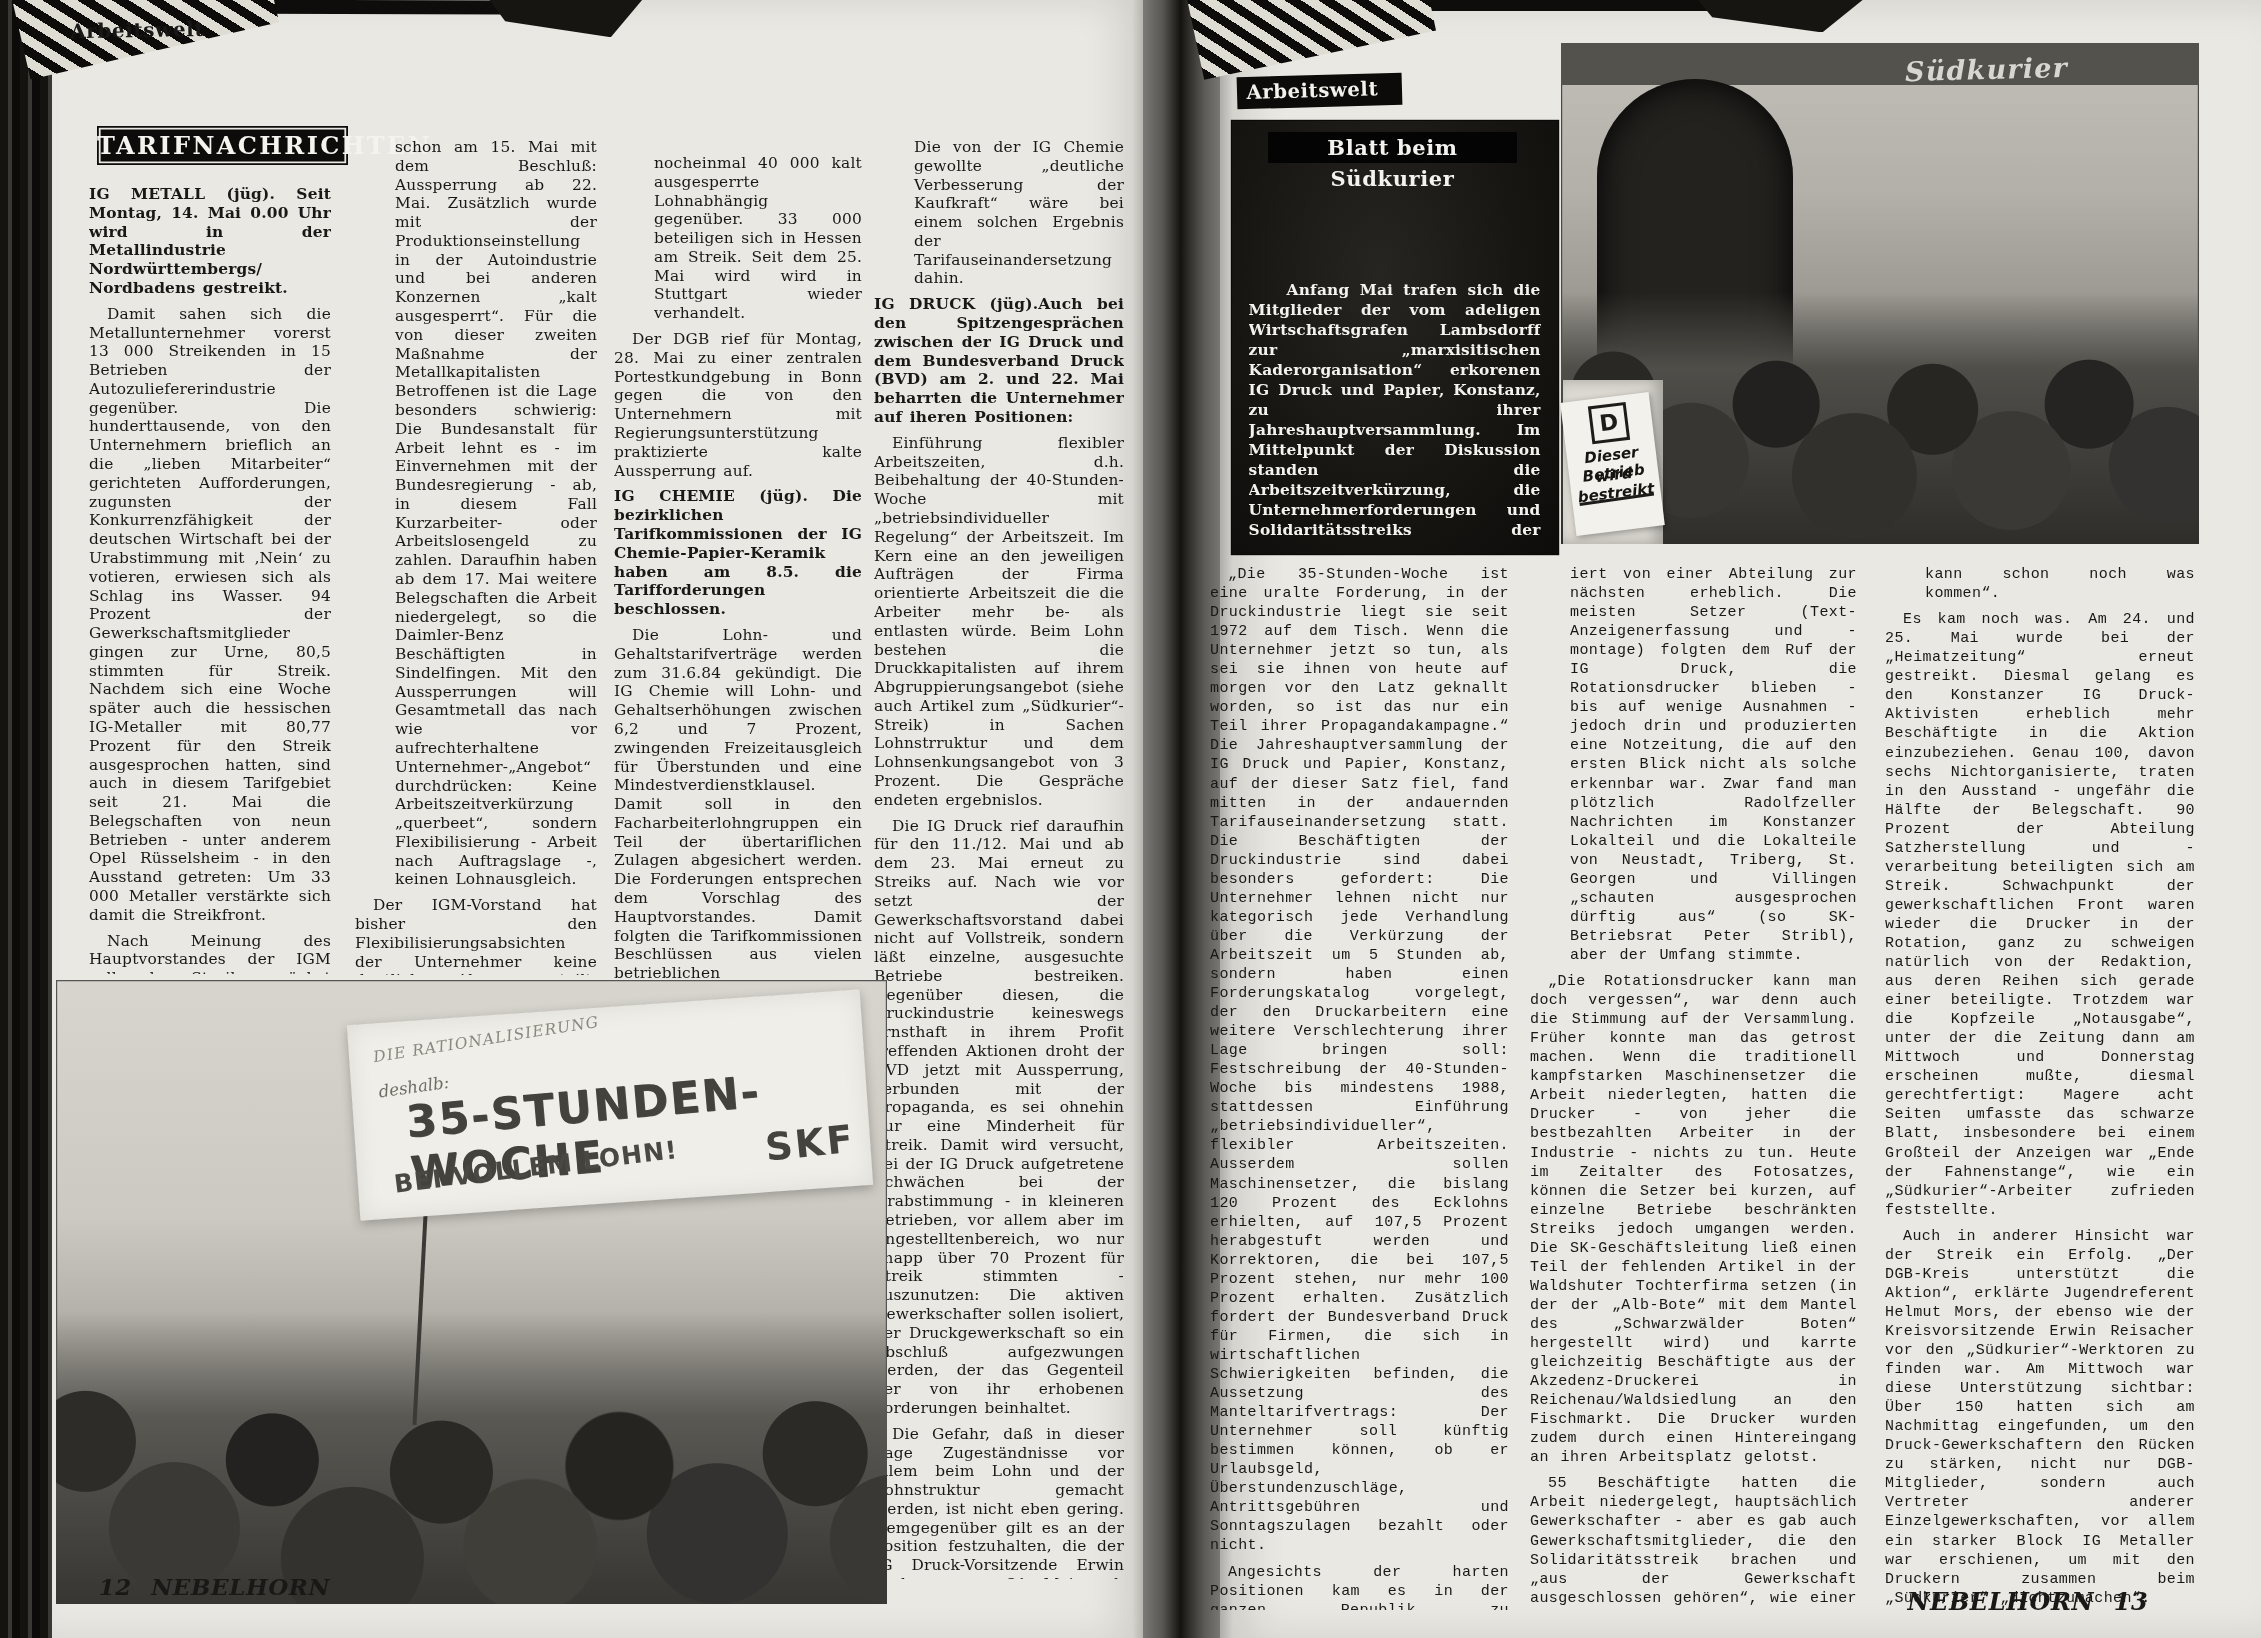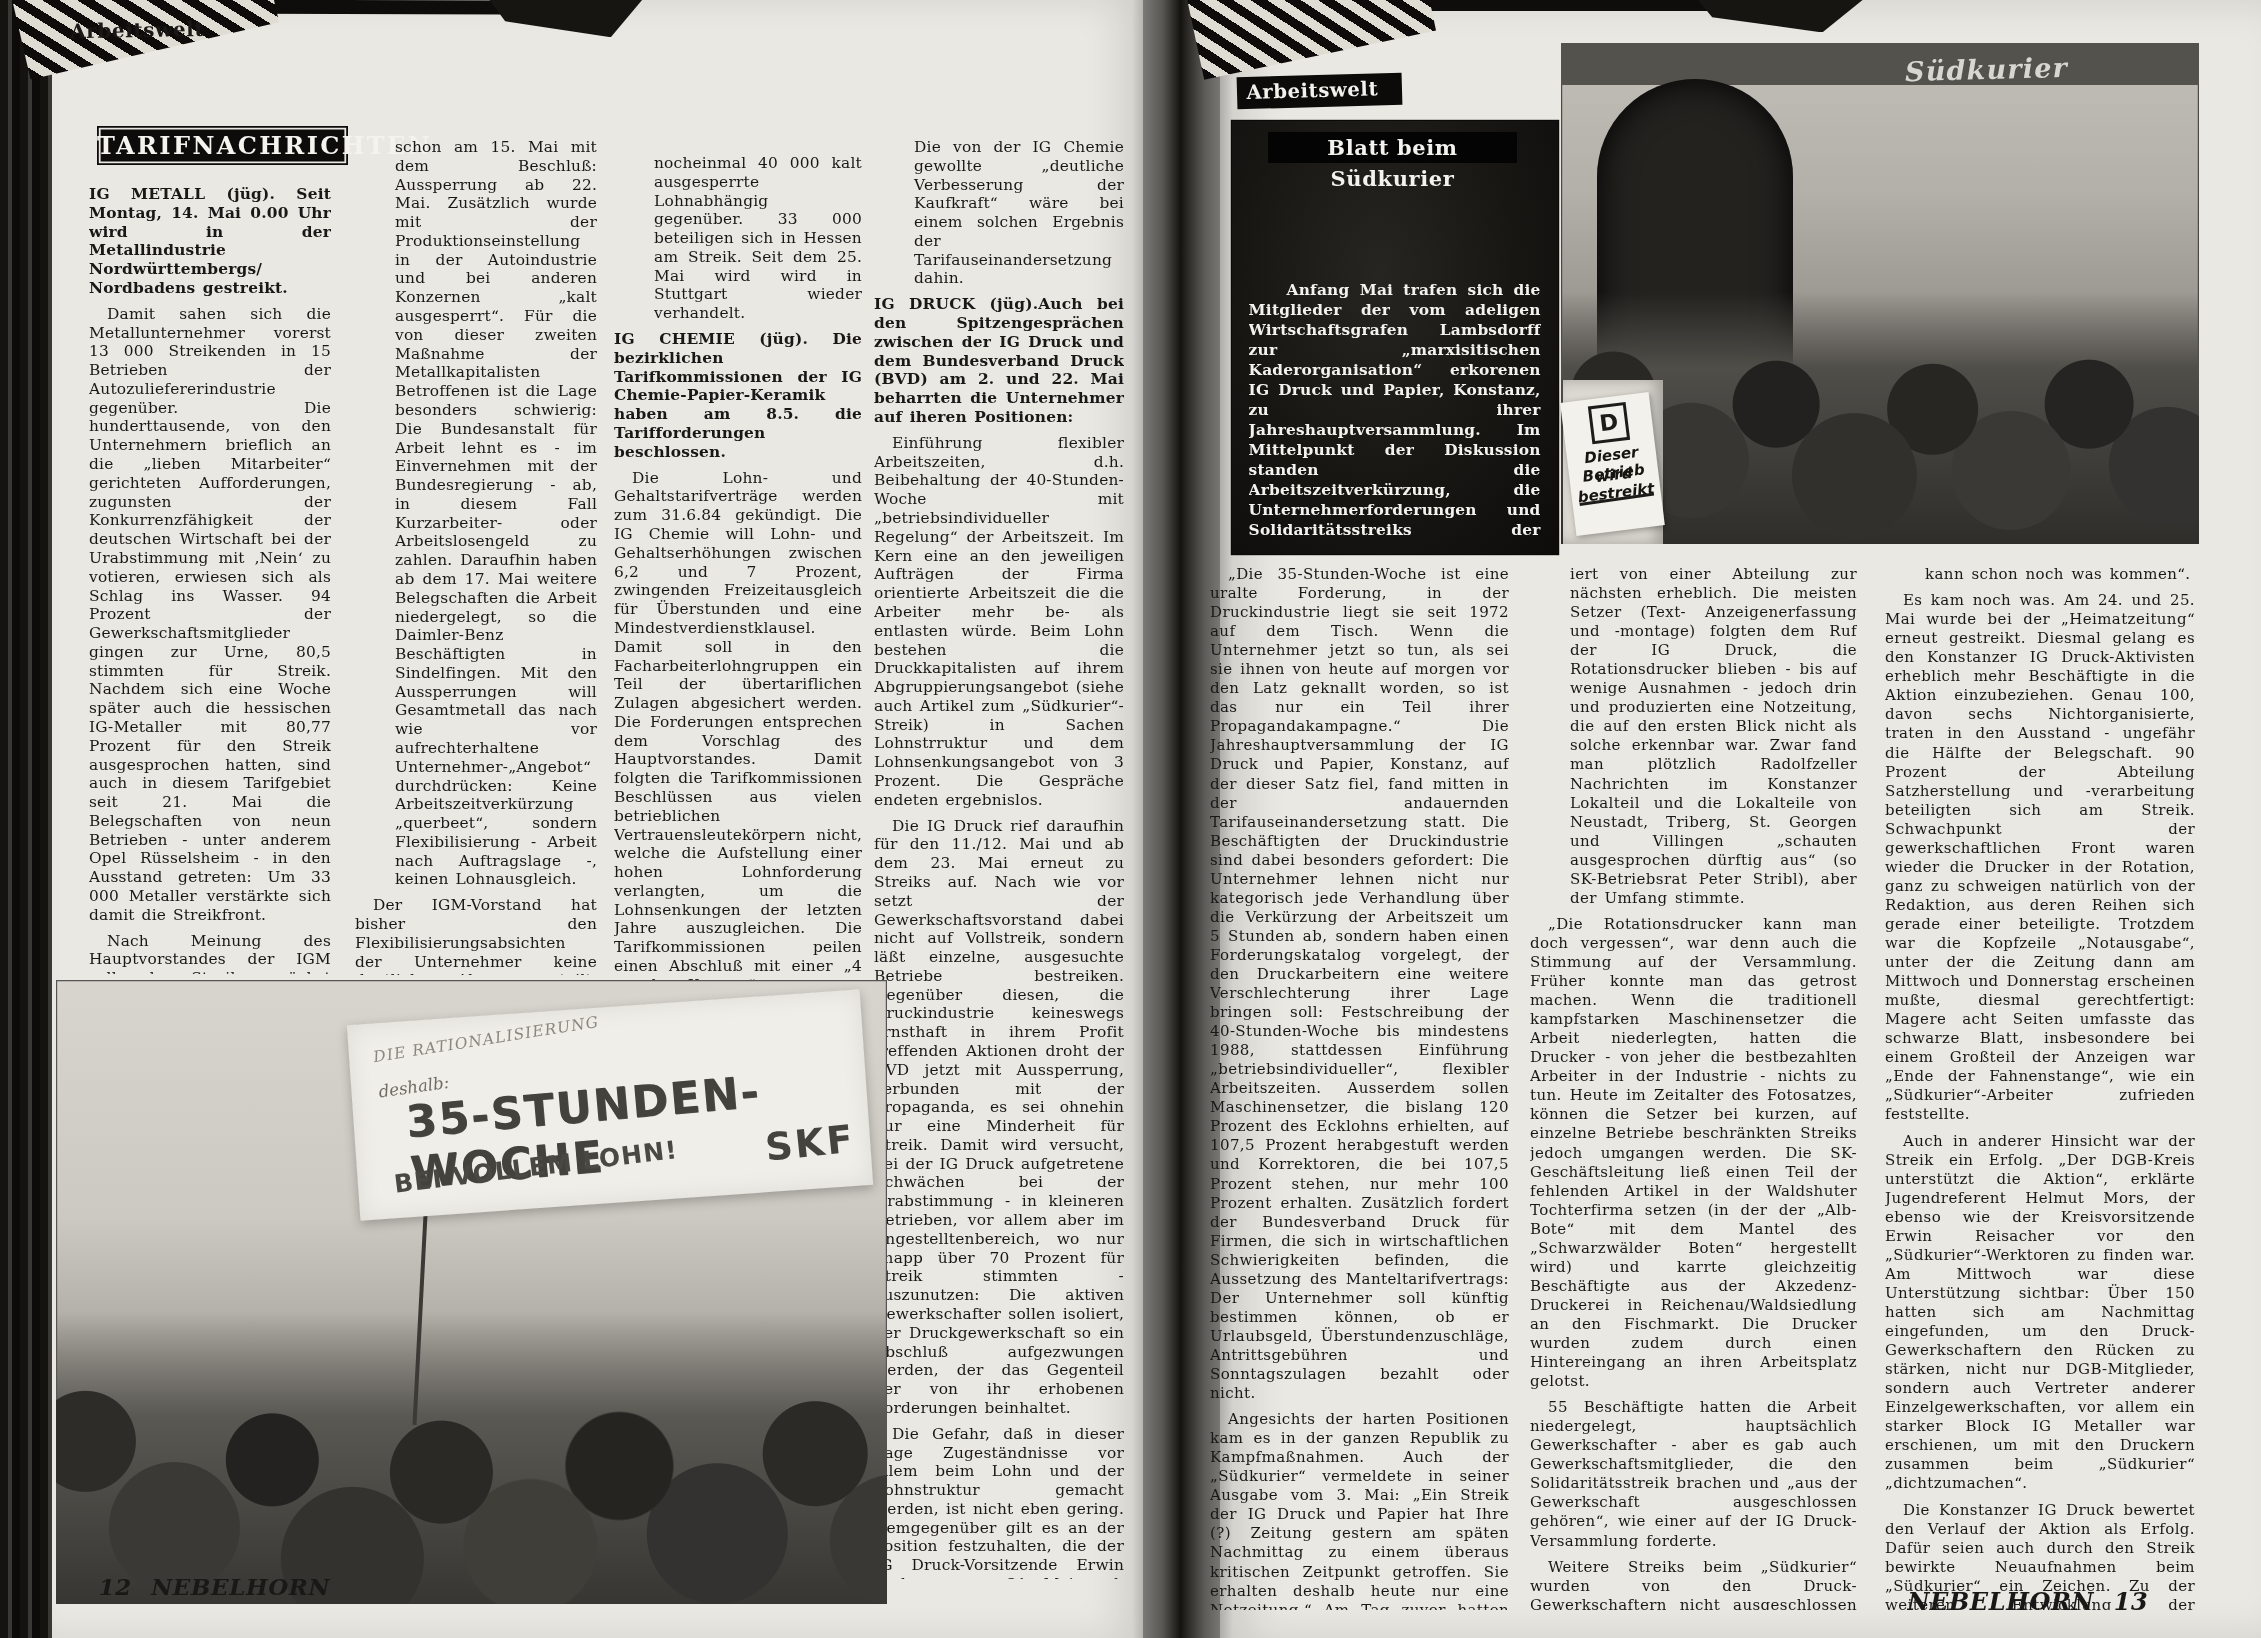--- a/index.html
+++ b/index.html
@@ -30,21 +30,21 @@
   .section-label-left{left:70px;top:18px;font-size:20px;font-weight:bold;letter-spacing:0.6px;transform:rotate(-1deg);}
   #ribbonR{left:1237px;top:75px;width:155px;height:32px;background:#0c0b0a;transform:rotate(-1.6deg);
     color:#f2f1ec;font-size:19.6px;font-weight:bold;line-height:32px;padding-left:9.5px;letter-spacing:0.6px;}
   
   #tarifbox{left:97px;top:126px;width:251px;height:39px;background:#0d0c0a;
     box-shadow:inset 0 0 0 1.8px #0d0c0a, inset 0 0 0 3.6px #e9e7e1;
     color:#f4f3ee;text-align:center;font-weight:bold;font-size:24px;line-height:39px;letter-spacing:2.4px;}
   
   .col{overflow:hidden;text-align:justify;}
   .col-l{font-size:15.4px;line-height:1.22;letter-spacing:0.2px;word-spacing:1.8px;}
-  .col-r{font-size:15px;line-height:1.27;letter-spacing:0.4px;word-spacing:2.4px;}
+  .col-r{font-size:15px;line-height:1.27;letter-spacing:0.4px;word-spacing:2.4px;font-family:Liberation Mono, monospace;}
   .col p{margin:0 0 7.1px 0;text-indent:18px;}
   .col p.cont{text-indent:0;margin-left:40px;}
   .col p.lead{font-weight:bold;text-indent:0;}
   
   #photoL{left:56px;top:980px;width:831px;height:624px;overflow:hidden;
     background:linear-gradient(180deg,#d8d5cf 0%,#ccc9c2 38%,#aaa7a0 60%,#76736d 100%);
     box-shadow:inset 0 0 0 1.2px #555;}
   #photoL .crowd{left:-24px;top:332px;width:890px;height:308px;
     background:
       radial-gradient(circle at 6% 42%, #2e2c29 0 50px, transparent 51px),
@@ -143,20 +143,21 @@
 </div>
 
 <div class="abs col col-l" style="left:355px;top:138px;width:242px;height:837px;">
   <p class="cont">schon am 15. Mai mit dem Beschluß: Aussperrung ab 22. Mai. Zusätzlich wurde mit der Produktionseinstellung in der Autoindustrie und bei anderen Konzernen „kalt ausgesperrt“. Für die von dieser zweiten Maßnahme der Metallkapitalisten Betroffenen ist die Lage besonders schwierig: Die Bundesanstalt für Arbeit lehnt es - im Einvernehmen mit der Bundesregierung - ab, in diesem Fall Kurzarbeiter- oder Arbeitslosengeld zu zahlen. Daraufhin haben ab dem 17. Mai weitere Belegschaften die Arbeit niedergelegt, so die Daimler-Benz Beschäftigten in Sindelfingen. Mit den Aussperrungen will Gesamtmetall das nach wie vor aufrechterhaltene Unternehmer-„Angebot“ durchdrücken: Keine Arbeitszeitverkürzung „querbeet“, sondern Flexibilisierung - Arbeit nach Auftragslage -, keinen Lohnausgleich.</p>
   <p>Der IGM-Vorstand hat bisher den Flexibilisierungsabsichten der Unternehmer keine deutliche Absage erteilt. Stattdessen wird Kompromißbereitschaft signalisiert. Keine Forderung wurde von der IGM-Spitze bislang erhoben, die den Lohnabhängigen den durch Streik und Aussperrung entgangenen Lohn sichert - z.B. durch Abschlagszahlungen der Kapitalisten.</p>
 
 </div>
 
 <div class="abs col col-l" style="left:614px;top:154px;width:248px;height:837px;">
   <p class="cont">nocheinmal 40 000 kalt ausgesperrte Lohnabhängig gegenüber. 33 000 beteiligen sich in Hessen am Streik. Seit dem 25. Mai wird wird in Stuttgart wieder verhandelt.</p>
+  <p>Der DGB rief für Montag, 28. Mai zu einer zentralen Portestkundgebung in Bonn gegen die von den Unternehmern mit Regierungsunterstützung praktizierte kalte Aussperrung auf.</p>
   <p class="lead">IG CHEMIE (jüg). Die bezirklichen Tarifkommissionen der IG Chemie-Papier-Keramik haben am 8.5. die Tarifforderungen beschlossen.</p>
   <p>Die Lohn- und Gehaltstarifverträge werden zum 31.6.84 gekündigt. Die IG Chemie will Lohn- und Gehaltserhöhungen zwischen 6,2 und 7 Prozent, zwingenden Freizeitausgleich für Überstunden und eine Mindestverdienstklausel. Damit soll in den Facharbeiterlohngruppen ein Teil der übertariflichen Zulagen abgesichert werden. Die Forderungen entsprechen dem Vorschlag des Hauptvorstandes. Damit folgten die Tarifkommissionen Beschlüssen aus vielen betrieblichen Vertrauensleutekörpern nicht, welche die Aufstellung einer hohen Lohnforderung verlangten, um die Lohnsenkungen der letzten Jahre auszugleichen. Die Tarifkommissionen peilen einen Abschluß mit einer „4 vor dem Komma“ an.</p>
 </div>
 
 <div class="abs col col-l" style="left:874px;top:138px;width:250px;height:1441px;">
   <p class="cont">Die von der IG Chemie gewollte „deutliche Verbesserung der Kaufkraft“ wäre bei einem solchen Ergebnis der Tarifauseinandersetzung dahin.</p>
   <p class="lead">IG DRUCK (jüg).Auch bei den Spitzengesprächen zwischen der IG Druck und dem Bundesverband Druck (BVD) am 2. und 22. Mai beharrten die Unternehmer auf iheren Positionen:</p>
   <p>Einführung flexibler Arbeitszeiten, d.h. Beibehaltung der 40-Stunden-Woche mit „betriebsindividueller Regelung“ der Arbeitszeit. Im Kern eine an den jeweiligen Aufträgen der Firma orientierte Arbeitszeit die die Arbeiter mehr be- als entlasten würde. Beim Lohn bestehen die Druckkapitalisten auf ihrem Abgruppierungsangebot (siehe auch Artikel zum „Südkurier“-Streik) in Sachen Lohnstrruktur und dem Lohnsenkungsangebot von 3 Prozent. Die Gespräche endeten ergebnislos.</p>
   <p>Die IG Druck rief daraufhin für den 11./12. Mai und ab dem 23. Mai erneut zu Streiks auf. Nach wie vor setzt der Gewerkschaftsvorstand dabei nicht auf Vollstreik, sondern läßt einzelne, ausgesuchte Betriebe bestreiken. Gegenüber diesen, die Druckindustrie keineswegs ernsthaft in ihrem Profit treffenden Aktionen droht der BVD jetzt mit Aussperrung, verbunden mit der Propaganda, es sei ohnehin nur eine Minderheit für Streik. Damit wird versucht, bei der IG Druck aufgetretene Schwächen bei der Urabstimmung - in kleineren Betrieben, vor allem aber im Angestelltenbereich, wo nur knapp über 70 Prozent für Streik stimmten - auszunutzen: Die aktiven Gewerkschafter sollen isoliert, der Druckgewerkschaft so ein Abschluß aufgezwungen werden, der das Gegenteil der von ihr erhobenen Forderungen beinhaltet.</p>
   <p>Die Gefahr, daß in dieser Lage Zugeständnisse vor allem beim Lohn und der Lohnstruktur gemacht werden, ist nicht eben gering. Demgegenüber gilt es an der Position festzuhalten, die der IG Druck-Vorsitzende Erwin Ferlemann am 21. Mai noch einmal formuliert hat: „Für die 35-Stunden-Woche bei vollem Lohnausgleich, für eine bessere Lohnstruktur, für einen besseren Rationalisierungsschutz.“</p>

